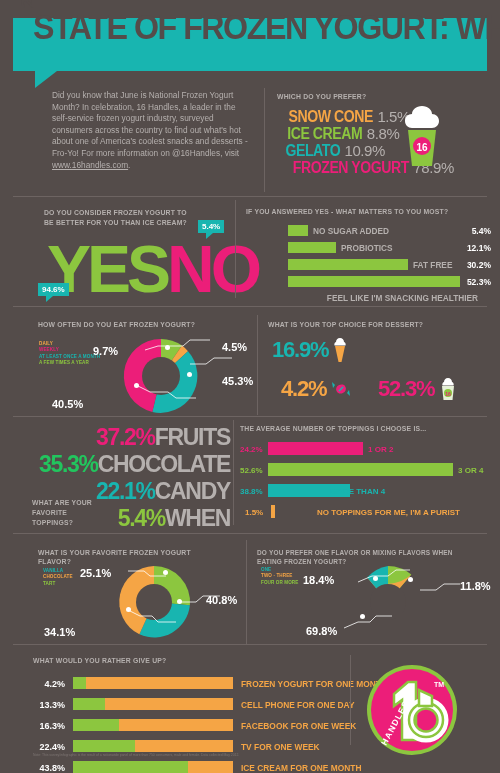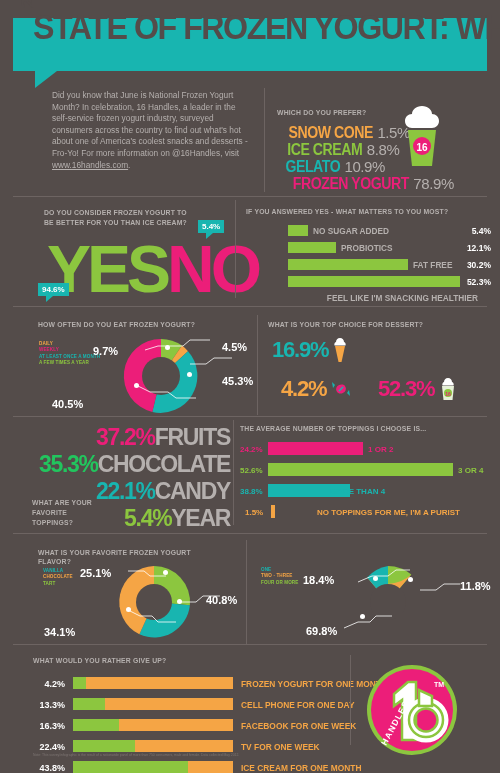--- a/index.html
+++ b/index.html
@@ -63,21 +63,21 @@
 
   
   .sec-label {
     color: #b5b0ae; font-size: 7.6px; font-weight: bold;
     letter-spacing: 0.2px; text-transform: uppercase;
     font-family: "Liberation Sans Narrow", "Liberation Sans", sans-serif;
     transform: scaleX(0.9); transform-origin: left center;
   }
 
   
-  .prefer { position: absolute; left: 277px; top: 92px; width: 215px; margin-top: 16px; }
+  .prefer { position: absolute; left: 277px; top: 92px; width: 215px; }
   .prefer-rows { margin-top: 7px; }
   .prefer-row { white-space: nowrap; line-height: 17px; }
   .prefer-name {
     font-size: 16px; font-weight: bold; letter-spacing: -0.5px;
     font-family: "Liberation Sans Narrow", "Liberation Sans", sans-serif;
     transform: scaleX(0.88); display: inline-block; transform-origin: right center;
   }
   .prefer-val {
     font-size: 15px; color: #b5b0ae; font-weight: normal;
     font-family: "Liberation Sans Narrow", "Liberation Sans", sans-serif;
@@ -370,21 +370,21 @@
     <div class="top-row">
       <span class="top-pct" style="color:#ec1e79">37.2%</span><span class="top-name">FRUITS</span>
     </div>
     <div class="top-row">
       <span class="top-pct" style="color:#22c55e">35.3%</span><span class="top-name">CHOCOLATE</span>
     </div>
     <div class="top-row">
       <span class="top-pct" style="color:#18b5b0">22.1%</span><span class="top-name">CANDY</span>
     </div>
     <div class="top-row">
-      <span class="top-pct" style="color:#8cc63f">5.4%</span><span class="top-name">YEAR</span>
+      <span class="top-pct" style="color:#8cc63f">5.4%</span><span class="top-name">WHEN</span>
     </div>
   </div>
   <div class="sec-label" style="position:absolute; left:32px; top:498px; width:80px; line-height:10px;">WHAT ARE YOUR FAVORITE TOPPINGS?</div>
 
   <div class="vdiv" style="left:233px; top:420px; height:105px;"></div>
 
   <div style="position:absolute; left:240px; top:424px; width:255px;">
     <div class="sec-label">THE AVERAGE NUMBER OF TOPPINGS I CHOOSE IS...</div>
     <div style="margin-top:9px;">
       <div class="avg-row">
@@ -439,20 +439,23 @@
   <div class="dot" style="left:163px; top:570px;"></div>
   <div class="dot" style="left:126px; top:607px;"></div>
   <div class="dot" style="left:177px; top:599px;"></div>
 
   <div class="leader" style="left:80px; top:567px;">25.1%</div>
   <div class="leader" style="left:206px; top:594px;">40.8%</div>
   <div class="leader" style="left:44px; top:626px;">34.1%</div>
 
   <div class="vdiv" style="left:246px; top:540px; height:104px;"></div>
 
+  <div style="position:absolute; left:257px; top:548px; width:240px;">
+    <div class="sec-label" style="font-size:7.2px;">DO YOU PREFER ONE FLAVOR OR MIXING FLAVORS WHEN EATING FROZEN YOGURT?</div>
+  </div>
   <div style="position:absolute; left:261px; top:567px;">
     <div class="legend-item" style="color:#18b5b0">ONE</div>
     <div class="legend-item" style="color:#f5a545">TWO - THREE</div>
     <div class="legend-item" style="color:#8cc63f">FOUR OR MORE</div>
   </div>
 
   <svg style="position:absolute; left:348px; top:562px;" width="80" height="80" viewBox="0 0 80 80">
 
     <path d="M40 40 L40 4 A36 36 0 0 1 63.3 12.6 Z" fill="#8cc63f"></path>
 

